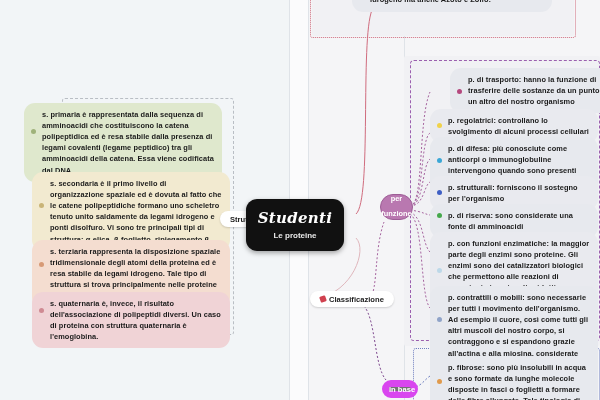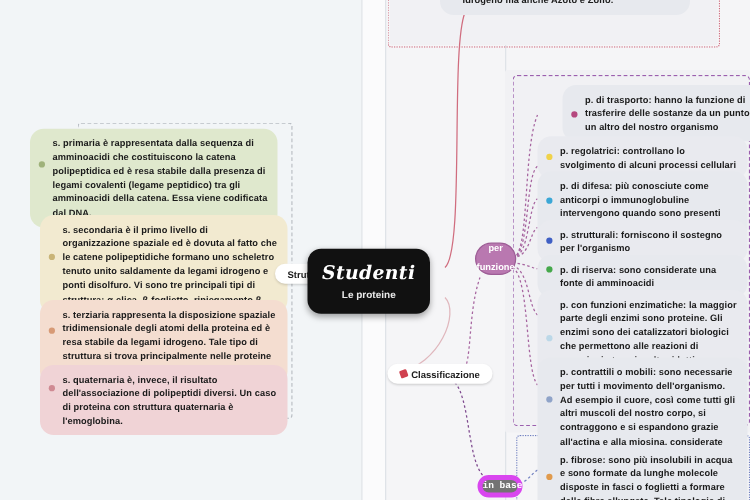--- a/index.html
+++ b/index.html
@@ -121,22 +121,21 @@
     background: #b978b0;
     color: #ffffff;
     border: 1px solid #9d5d96;
     line-height: 1.15;
     flex-direction: column;
     font-size: 7.4px;
   }
   .pill-purple-dark {
     background: #737373;
     color: #ffffff;
-    border: 4px solid #d946ef;
-    font-family: Liberation Mono, monospace;
+    border: 7px solid #d946ef;
   }
   .mini-icon {
     display: inline-block;
     width: 6px; height: 6px;
     margin-right: 3px;
     flex: none;
   }
   
   .center-node {
     position: absolute;

